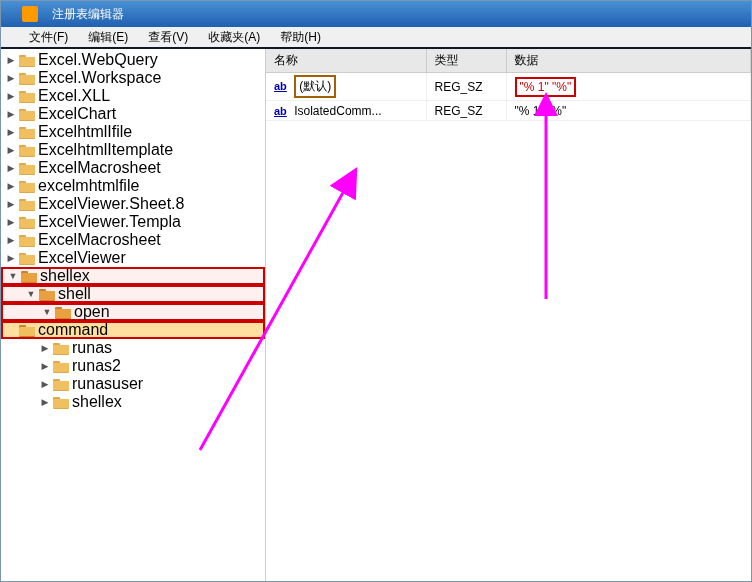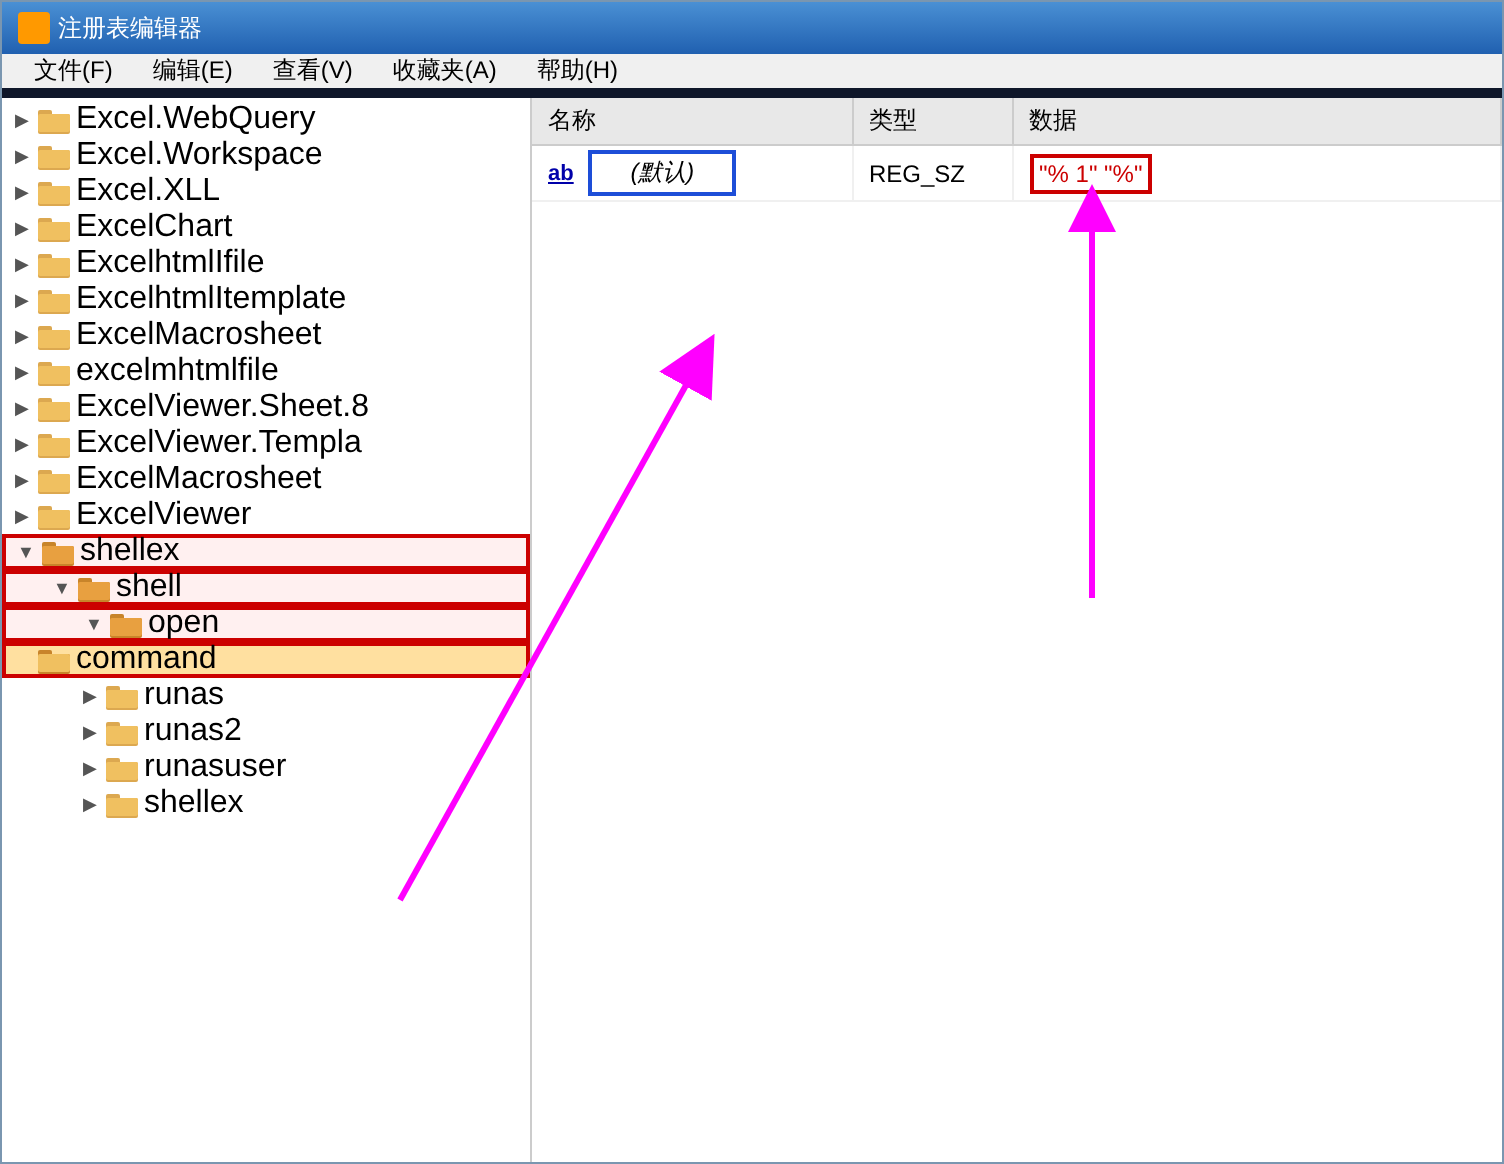--- a/index.html
+++ b/index.html
@@ -15,24 +15,24 @@
       width: 752px;
       height: 582px;
       background: #fff;
       border: 1px solid #7a96b0;
       display: flex;
       flex-direction: column;
     }
     .title-bar {
       background: linear-gradient(to bottom, #4a90d4, #2060b0);
       color: white;
-      padding: 4px 8px;
-      display: flex;
-      align-items: center;
-      gap: 4px;
+      padding: 4px 21px;
+      display: flex;
+      align-items: center;
+      gap: 14px;
       height: 26px;
       flex-shrink: 0;
     }
     .title-bar-icon {
       width: 16px;
       height: 16px;
       background: #ff9900;
       border-radius: 2px;
       display: flex;
       align-items: center;
@@ -40,22 +40,22 @@
       font-size: 10px;
       font-weight: bold;
       color: white;
     }
     .title-bar-text {
       font-size: 12px;
       font-weight: normal;
     }
     .menu-bar {
       background: #f0f0f0;
-      border-bottom: 5px solid #0f172a;
-      padding: 2px 8px;
+      border-bottom: 2px solid #0f172a;
+      padding: 2px 20px;
       display: flex;
       gap: 4px;
       height: 22px;
       align-items: center;
       flex-shrink: 0;
     }
     .menu-item {
       padding: 2px 8px;
       cursor: pointer;
       color: #000;
@@ -424,28 +424,36 @@
             <th style="width:160px;">名称</th>
             <th style="width:80px;">类型</th>
             <th>数据</th>
           </tr>
         </thead>
         <tbody>
 
           <tr>
             <td>
               <span class="row-icon" style="color:#00a;font-size:11px;font-weight:bold;">ab</span>
-              <span style="border:2px solid #1d4ed8; padding:1px 19px; display:inline-block;font-style:italic;">(默认)</span>
+              <span style="border:2px solid #a16207; padding:1px 3px; display:inline-block;">(默认)</span>
             </td>
             <td>REG_SZ</td>
             <td style="color:#cc0000;">
               <span style="border:2px solid #cc0000; padding:1px 3px; display:inline-block; color:#cc0000;">"% 1" "%"</span>
             </td>
           </tr>
 
+          <tr>
+            <td>
+              <span class="row-icon" style="color:#00a;font-size:11px;font-weight:bold;">ab</span>
+              <span>IsolatedComm...</span>
+            </td>
+            <td>REG_SZ</td>
+            <td>"% 1" "%"</td>
+          </tr>
         </tbody>
       </table>
 
       <svg style="position:absolute;top:0;left:0;width:100%;height:100%;pointer-events:none;overflow:visible;">
 
         <defs>
           <marker id="arrowhead1" markerWidth="8" markerHeight="8" refX="4" refY="4" orient="auto">
             <polygon points="0 8, 8 4, 0 0" fill="#ff00ff"></polygon>
           </marker>
           <marker id="arrowhead2" markerWidth="8" markerHeight="8" refX="4" refY="4" orient="auto">

